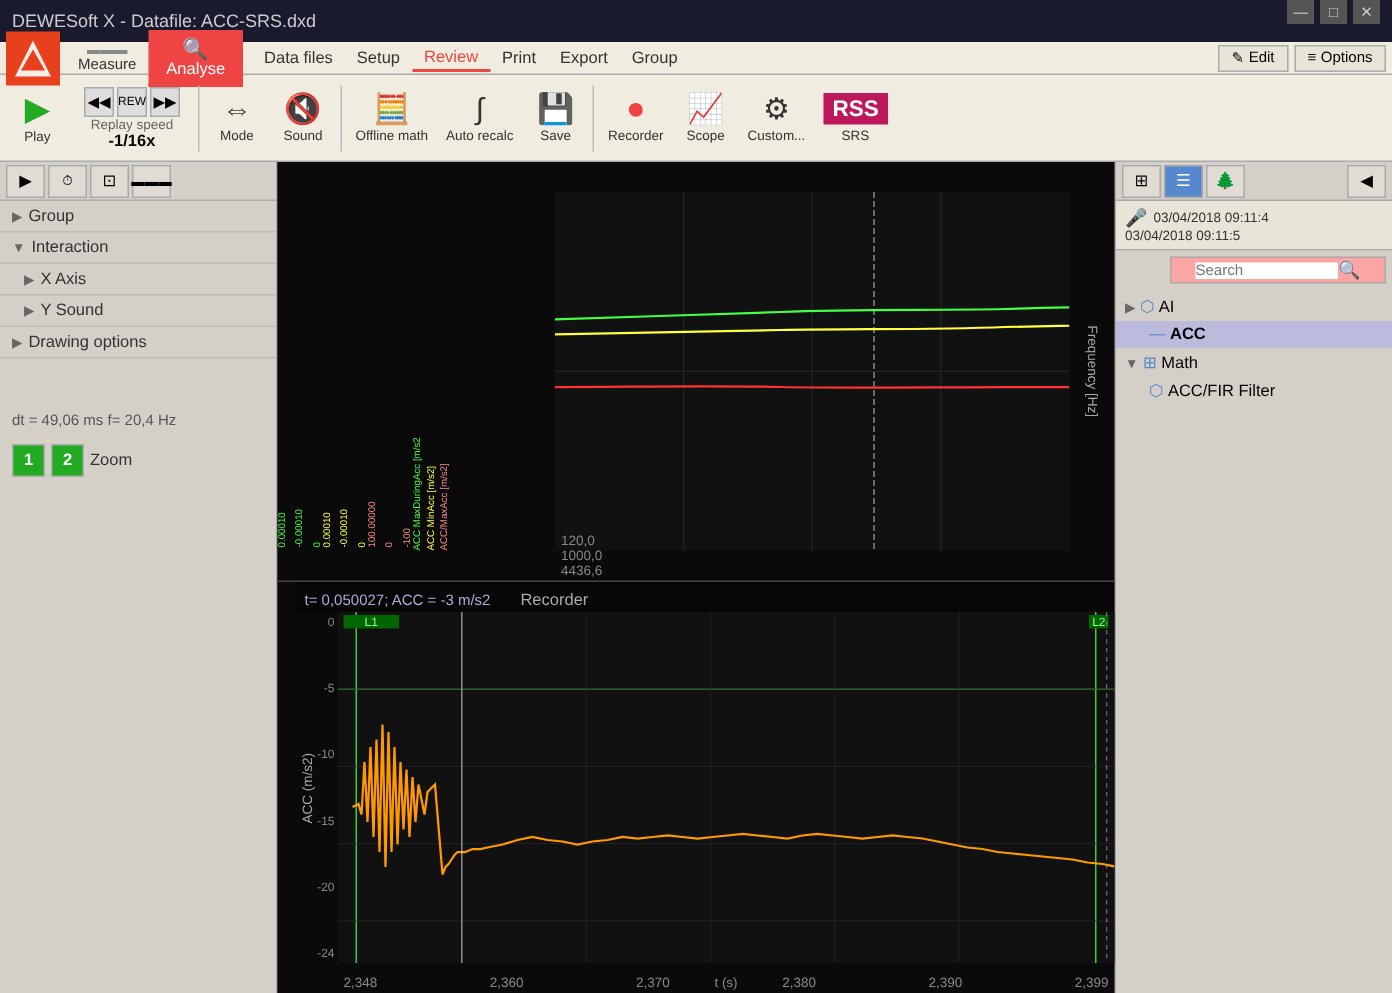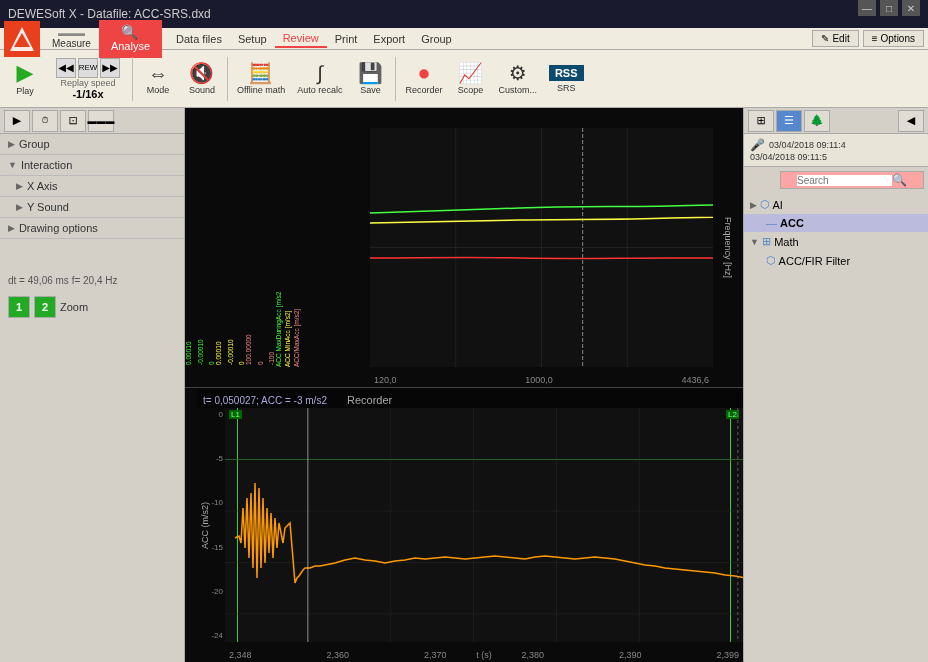--- a/index.html
+++ b/index.html
@@ -43,21 +43,21 @@
 
     
     .content-area { flex: 1; display: flex; flex-direction: column; background: #1a1a1a; }
 
     
     .chart-top { height: 280px; position: relative; background: #0a0a0a; border-bottom: 1px solid #444; }
     .chart-header { position: absolute; top: 0; left: 0; right: 0; height: 20px; display: flex; justify-content: space-between; align-items: center; padding: 2px 6px; background: rgba(0,0,0,0.5); z-index: 2; }
     .chart-timestamp { color: #ccc; font-size: 10px; }
     .chart-clock { color: #ccc; font-size: 16px; }
     .chart-canvas { position: absolute; left: 185px; top: 20px; right: 30px; bottom: 20px; background: #111; overflow: hidden; }
-    .chart-bottom-axis { position: absolute; bottom: 2px; left: 185px; right: 30px; display: flex; justify-content: space-between; padding: 0 4px; color: #888; font-size: 9px; }
+    .chart-bottom-axis { position: absolute; bottom: 2px; left: 185px; right: 30px; display: flex; justify-content: space-between; padding: 0 4px; color: #888; font-size: 9px; flex-direction: column; }
     .chart-right-label { position: absolute; right: 0; top: 20px; bottom: 20px; width: 30px; display: flex; align-items: center; justify-content: center; }
     .chart-right-label span { writing-mode: vertical-rl; color: #aaa; font-size: 9px; }
 
     
     .chart-bottom { flex: 1; position: relative; background: #0a0a0a; }
     .chart-bottom-header { position: absolute; top: 0; left: 12px; right: 0; height: 20px; display: flex; align-items: flex-end; padding: 2px 6px; background: rgba(0,0,0,0.3); z-index: 2; gap: 20px; }
     .chart-bottom-info { color: #aad; font-size: 10px; }
     .chart-bottom-title { color: #aaa; font-size: 11px; }
     .chart-bottom-canvas { position: absolute; left: 40px; top: 20px; right: 0; bottom: 20px; background: #111; overflow: hidden; }
     .chart-bottom-y { position: absolute; left: 0; top: 20px; bottom: 20px; width: 40px; display: flex; align-items: center; justify-content: center; }
@@ -187,21 +187,21 @@
     <div class="icon">📈</div>
     <div class="label">Scope</div>
   </div>
 
   <div class="toolbar-btn">
     <div class="icon">⚙</div>
     <div class="label">Custom...</div>
   </div>
 
   <div class="toolbar-btn">
-    <div style="background:#0c4a6e;color:white;padding:2px 6px;font-size:11px;font-weight:bold;">RSS</div>
+    <div style="background:#be185d;color:white;padding:2px 6px;font-size:15px;font-weight:bold;">RSS</div>
     <div class="label">SRS</div>
   </div>
 </div>
 
 <div class="main-area">
 
   <div class="sidebar">
     <div class="sidebar-toolbar">
       <div class="sidebar-tool-btn">▶</div>
       <div class="sidebar-tool-btn" style="font-size:9px;">⏱</div>
@@ -313,21 +313,21 @@
         <span style="font-size:8px;color:#888;">0</span>
         <span style="font-size:8px;color:#888;">-5</span>
         <span style="font-size:8px;color:#888;">-10</span>
         <span style="font-size:8px;color:#888;">-15</span>
         <span style="font-size:8px;color:#888;">-20</span>
         <span style="font-size:8px;color:#888;">-24</span>
       </div>
       <div class="chart-bottom-canvas" style="position:absolute;left:40px;top:20px;right:0;bottom:20px;background:#111;overflow:hidden;">
 
         <div style="position:absolute;left:12px;top:0;bottom:0;width:1px;background:#44ff44;opacity:0.8;"></div>
-        <div style="position:absolute;left:4px;top:2px;background:#006600;color:#88ff88;font-size:8px;padding:0 2px;">L1</div>
+        <div style="position:absolute;left:4px;top:2px;background:#006600;color:#88ff88;font-size:8px;padding:0 14px;">L1</div>
 
         <div style="position:absolute;right:12px;top:0;bottom:0;width:1px;background:#44ff44;opacity:0.8;"></div>
         <div style="position:absolute;right:4px;top:2px;background:#006600;color:#88ff88;font-size:8px;padding:0 2px;">L2</div>
 
         <div style="position:absolute;left:0;right:0;top:22%;height:1px;background:#44aa44;opacity:0.6;"></div>
         <svg width="100%" height="100%" xmlns="http://www.w3.org/2000/svg" style="position:absolute;top:0;left:0;">
 
           <line x1="0" y1="22%" x2="100%" y2="22%" stroke="#2a4a2a" stroke-width="0.5"></line>
           <line x1="0" y1="44%" x2="100%" y2="44%" stroke="#2a2a2a" stroke-width="0.5"></line>
           <line x1="0" y1="66%" x2="100%" y2="66%" stroke="#2a2a2a" stroke-width="0.5"></line>

